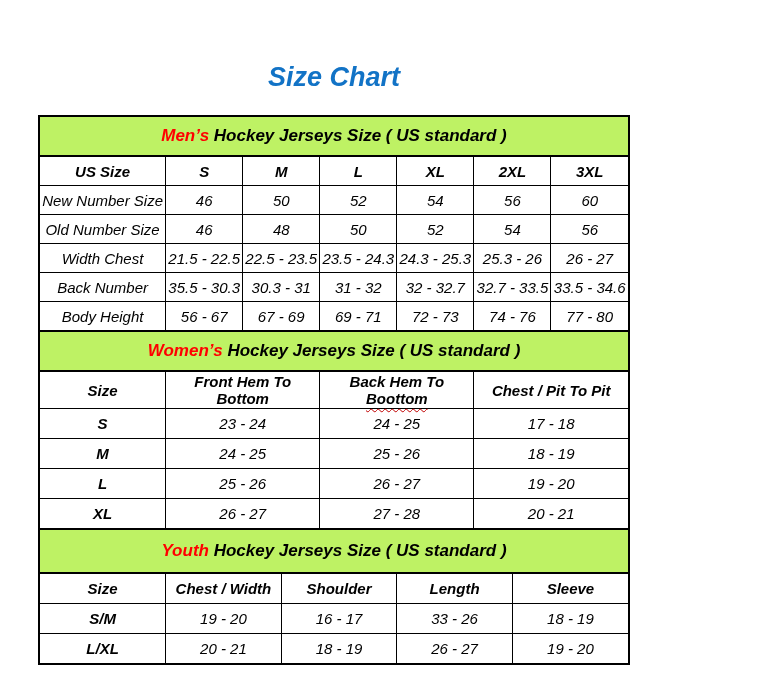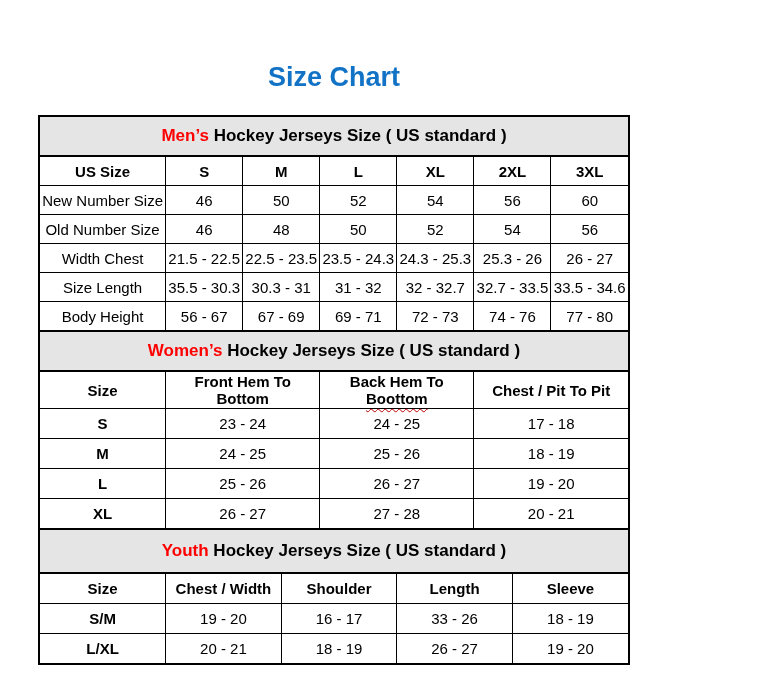--- a/index.html
+++ b/index.html
@@ -2,35 +2,35 @@
 <html><head>
 <meta charset="utf-8">
 <style>
   html, body {
     margin: 0; padding: 0;
     width: 776px; height: 692px;
     background: #ffffff;
     font-family: "Liberation Sans", "DejaVu Sans", sans-serif;
     color: #1a1a1a;
   }
-  .page { width: 668px; height: 692px; overflow: hidden; }
+  .page { width: 668px; height: 692px; overflow: hidden; font-style: italic; }
   .title {
     margin: 62px 0 22px 0;
     text-align: center;
     font-size: 27px;
     font-weight: bold;
     color: #1273C6;
     letter-spacing: 0px;
   }
   .chart-wrap {
     margin: 0 38px;
     border: 2px solid #000;
   }
   .banner {
-    background: #e5e5e5;
+    background: #bef264;
     border-top: 2px solid #000;
     border-bottom: 2px solid #000;
     text-align: center;
     font-weight: bold;
     font-size: 17px;
     padding: 9px 0;
     color: #000;
   }
   .banner:first-child { border-top: none; }
   .banner.compact { padding: 11px 0; }
@@ -113,21 +113,21 @@
           <tr>
             <td>Width Chest</td>
             <td>21.5 - 22.5</td>
             <td>22.5 - 23.5</td>
             <td>23.5 - 24.3</td>
             <td>24.3 - 25.3</td>
             <td>25.3 - 26</td>
             <td>26 - 27</td>
           </tr>
           <tr>
-            <td>Size Length</td>
+            <td>Back Number</td>
             <td>35.5 - 30.3</td>
             <td>30.3 - 31</td>
             <td>31 - 32</td>
             <td>32 - 32.7</td>
             <td>32.7 - 33.5</td>
             <td>33.5 - 34.6</td>
           </tr>
           <tr>
             <td>Body Height</td>
             <td>56 - 67</td>

